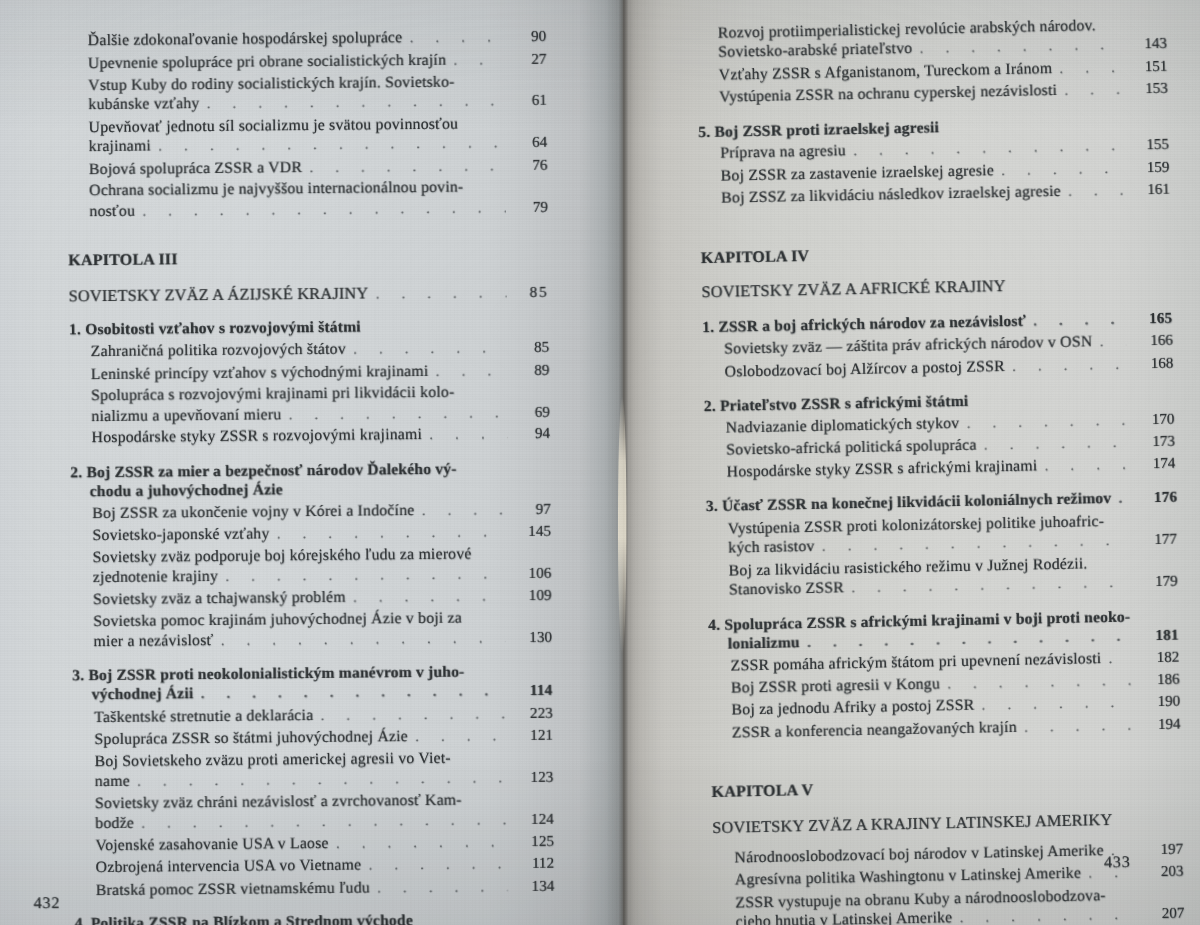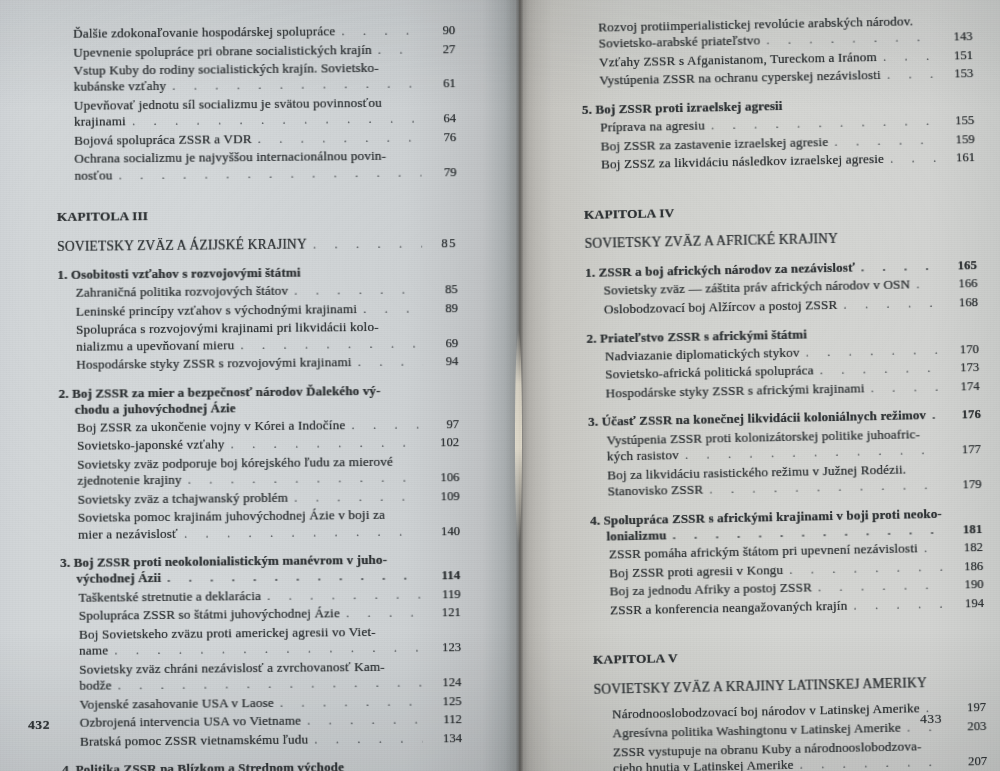--- a/index.html
+++ b/index.html
@@ -135,21 +135,21 @@
   .spacer-s { height: 7px; }
   .spacer-l { height: 22px; }
   .spacer-xl { height: 30px; }
 
   .folio {
     position: absolute;
     font-size: 13.5px;
     color: #2f3335;
     letter-spacing: .6px;
   }
-  .folio.lf { left: 28px;  top: 717px; transform: rotate(-0.6deg); font-weight: bold; }
+  .folio.lf { left: 28px;  top: 745px; transform: rotate(-0.6deg); }
   .folio.rf { left: 920px; top: 711px; transform: rotate(-1.1deg); }
 
   
   .col, .folio {
     text-shadow: 0 0 .6px rgba(45,50,52,0.55), 0.4px 0.3px .8px rgba(60,65,68,0.30);
     filter: blur(0.22px);
   }
 </style>
 </head>
 <body>
@@ -263,21 +263,21 @@
         <span class="pg"></span>
       </div>
       <div class="entry lvl-item" style="margin-top: 5px;">
         <span class="etext">Boj ZSSR za ukončenie vojny v Kórei a Indočíne</span>
         <span class="leader">. . . . . . . . . . . . . . . . . . . . . . . . . . . . . . . . . . . . . . . . </span>
         <span class="pg">97</span>
       </div>
       <div class="entry lvl-item" style="margin-top: 5px;">
         <span class="etext">Sovietsko-japonské vzťahy</span>
         <span class="leader">. . . . . . . . . . . . . . . . . . . . . . . . . . . . . . . . . . . . . . . . </span>
-        <span class="pg wide">102</span>
+        <span class="pg wide">145</span>
       </div>
       <div class="entry lvl-item" style="margin-top: 5px;">
         <span class="etext">Sovietsky zväz podporuje boj kórejského ľudu za mierové</span>
         <span class="leader"></span>
         <span class="pg"></span>
       </div>
       <div class="entry lvl-cont" style="margin-top: 3px;">
         <span class="etext">zjednotenie krajiny</span>
         <span class="leader">. . . . . . . . . . . . . . . . . . . . . . . . . . . . . . . . . . . . . . . . </span>
         <span class="pg wide">106</span>
@@ -288,37 +288,37 @@
         <span class="pg wide">109</span>
       </div>
       <div class="entry lvl-item" style="margin-top: 5px;">
         <span class="etext">Sovietska pomoc krajinám juhovýchodnej Ázie v boji za</span>
         <span class="leader"></span>
         <span class="pg"></span>
       </div>
       <div class="entry lvl-cont" style="margin-top: 3px;">
         <span class="etext">mier a nezávislosť</span>
         <span class="leader">. . . . . . . . . . . . . . . . . . . . . . . . . . . . . . . . . . . . . . . . </span>
-        <span class="pg wide">140</span>
+        <span class="pg wide">130</span>
       </div>
       <div class="spacer-s"></div>
       <div class="entry lvl-num" style="margin-top: 8px;">
         <span class="etext">3. Boj ZSSR proti neokolonialistickým manévrom v juho-</span>
         <span class="leader" style="opacity: 0;"></span>
         <span class="pg"></span>
       </div>
       <div class="entry lvl-num2" style="margin-top: 3px;">
         <span class="etext">východnej Ázii</span>
         <span class="leader">. . . . . . . . . . . . . . . . . . . . . . . . . . . . . . . . . . . . . . . . </span>
         <span class="pg wide">114</span>
       </div>
       <div class="entry lvl-item" style="margin-top: 5px;">
         <span class="etext">Taškentské stretnutie a deklarácia</span>
         <span class="leader">. . . . . . . . . . . . . . . . . . . . . . . . . . . . . . . . . . . . . . . . </span>
-        <span class="pg wide">119</span>
+        <span class="pg wide">223</span>
       </div>
       <div class="entry lvl-item" style="margin-top: 5px;">
         <span class="etext">Spolupráca ZSSR so štátmi juhovýchodnej Ázie</span>
         <span class="leader">. . . . . . . . . . . . . . . . . . . . . . . . . . . . . . . . . . . . . . . . </span>
         <span class="pg wide">121</span>
       </div>
       <div class="entry lvl-item" style="margin-top: 5px;">
         <span class="etext">Boj Sovietskeho zväzu proti americkej agresii vo Viet-</span>
         <span class="leader" style="opacity: 0;"></span>
         <span class="pg"></span>

